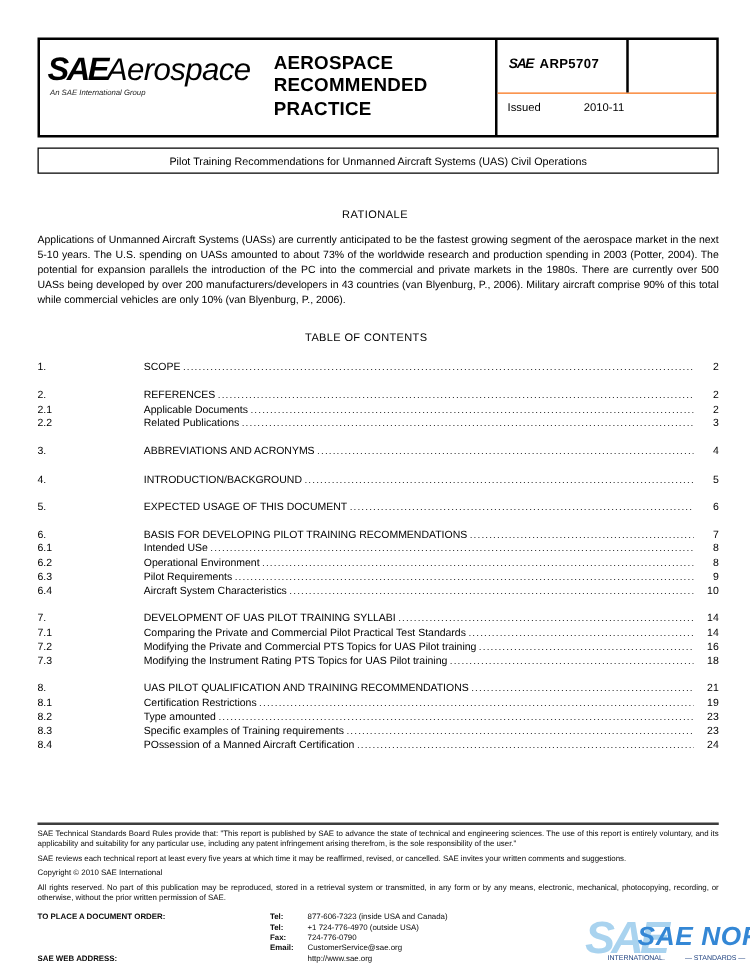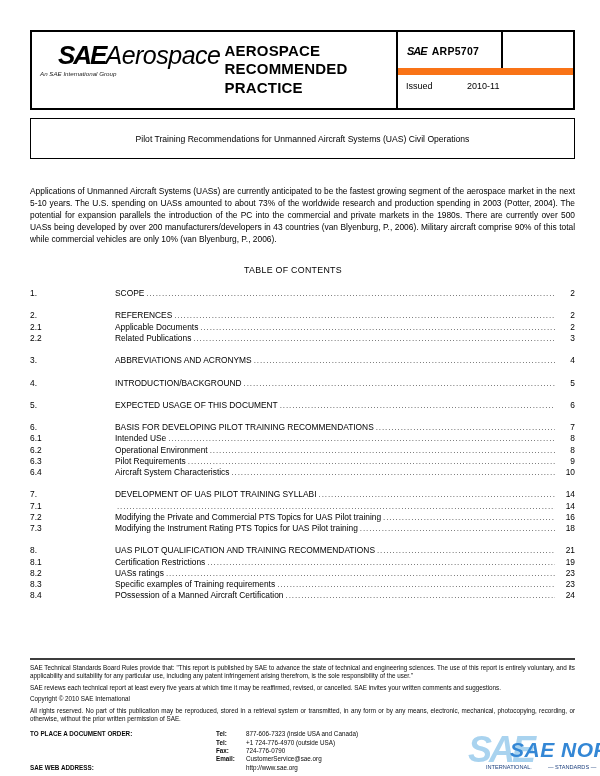--- a/index.html
+++ b/index.html
@@ -10,39 +10,39 @@
     position:relative; overflow:hidden;
   }
   .page { position:absolute; inset:0; }
 
   
   .header-box {
     position:absolute; left:30px; top:30px; width:545px; height:80px;
     border:2px solid #000; display:flex;
   }
   .logo-cell { flex:0 0 183px; padding:10px 0 0 6px; }
-  .logo-line { white-space:nowrap; line-height:1;margin-left:20px; }
+  .logo-line { white-space:nowrap; line-height:1; }
   .logo-sae { font-style:italic; font-weight:bold; font-size:26px; letter-spacing:-2px; }
   .logo-brand { font-style:italic; font-weight:400; font-size:25px; letter-spacing:-0.5px; }
   .logo-tag { font-size:6.2px; font-style:italic; color:#1c1c1c; margin:2px 0 0 2px; }
 
   .doctype-cell { flex:1; padding:10px 0 16px 4px; font-weight:bold; font-size:15px; line-height:1.22; letter-spacing:0.2px; }
 
   .num-box { flex:0 0 177px; border-left:2px solid #000; display:flex; flex-direction:column; }
-  .num-row { flex:0 0 43px; display:flex; border-bottom:7px solid #f97316; }
+  .num-row { flex:0 0 43px; display:flex; border-bottom:1px solid #f97316; }
   .num-cell { flex:0 0 105px; border-right:2px solid #000; padding:9px 0 0 9px; white-space:nowrap; }
   .mini-sae { font-style:italic; font-weight:bold; font-size:11px; letter-spacing:-1px; margin-right:5px; }
   .doc-number { font-weight:bold; font-size:10.5px; letter-spacing:0.3px; }
   .num-empty { flex:1; }
   .issued-row { flex:1; padding:6px 0 0 8px; font-size:9px; }
   .issued-date { margin-left:32px; }
 
   
   .title-bar {
-    position:absolute; left:30px; top:118px; width:545px; height:41px;
+    position:absolute; left:30px; top:118px; width:545px; height:21px;
     border:1px solid #000; display:flex; align-items:center; justify-content:center;
     font-size:8.6px;
   }
 
   
   .rationale-heading {
     position:absolute; left:0; top:166px; width:600px;
     text-align:center; font-size:8.8px; letter-spacing:0.4px;
   }
   .rationale-body {
@@ -114,20 +114,21 @@
         <span>Issued</span>
         <span class="issued-date">2010-11</span>
       </div>
     </div>
   </div>
 
   <div class="title-bar">
     <span>Pilot Training Recommendations for Unmanned Aircraft Systems (UAS) Civil Operations</span>
   </div>
 
+  <div class="rationale-heading">RATIONALE</div>
   <div class="rationale-body">Applications of Unmanned Aircraft Systems (UASs) are currently anticipated to be the fastest growing segment of the aerospace market in the next 5-10 years. The U.S. spending on UASs amounted to about 73% of the worldwide research and production spending in 2003 (Potter, 2004). The potential for expansion parallels the introduction of the PC into the commercial and private markets in the 1980s. There are currently over 500 UASs being developed by over 200 manufacturers/developers in 43 countries (van Blyenburg, P., 2006). Military aircraft comprise 90% of this total while commercial vehicles are only 10% (van Blyenburg, P., 2006).</div>
 
   <div class="toc-heading">TABLE OF CONTENTS</div>
   <div class="toc-list">
       <div class="toc-row">
         <span class="toc-num">1.</span>
         <span class="toc-title">SCOPE</span>
         <span class="toc-dots"></span>
         <span class="toc-page">2</span>
       </div>
@@ -198,20 +199,21 @@
         <span class="toc-page">10</span>
       </div>
       <div class="toc-row gap">
         <span class="toc-num">7.</span>
         <span class="toc-title">DEVELOPMENT OF UAS PILOT TRAINING SYLLABI</span>
         <span class="toc-dots"></span>
         <span class="toc-page">14</span>
       </div>
       <div class="toc-row">
         <span class="toc-num">7.1</span>
+        <span class="toc-title">Comparing the Private and Commercial Pilot Practical Test Standards</span>
         <span class="toc-dots"></span>
         <span class="toc-page">14</span>
       </div>
       <div class="toc-row">
         <span class="toc-num">7.2</span>
         <span class="toc-title">Modifying the Private and Commercial PTS Topics for UAS Pilot training</span>
         <span class="toc-dots"></span>
         <span class="toc-page">16</span>
       </div>
       <div class="toc-row">
@@ -227,21 +229,21 @@
         <span class="toc-page">21</span>
       </div>
       <div class="toc-row">
         <span class="toc-num">8.1</span>
         <span class="toc-title">Certification Restrictions</span>
         <span class="toc-dots"></span>
         <span class="toc-page">19</span>
       </div>
       <div class="toc-row">
         <span class="toc-num">8.2</span>
-        <span class="toc-title">UASs ratings</span>
+        <span class="toc-title">Type amounted</span>
         <span class="toc-dots"></span>
         <span class="toc-page">23</span>
       </div>
       <div class="toc-row">
         <span class="toc-num">8.3</span>
         <span class="toc-title">Specific examples of Training requirements</span>
         <span class="toc-dots"></span>
         <span class="toc-page">23</span>
       </div>
       <div class="toc-row">

